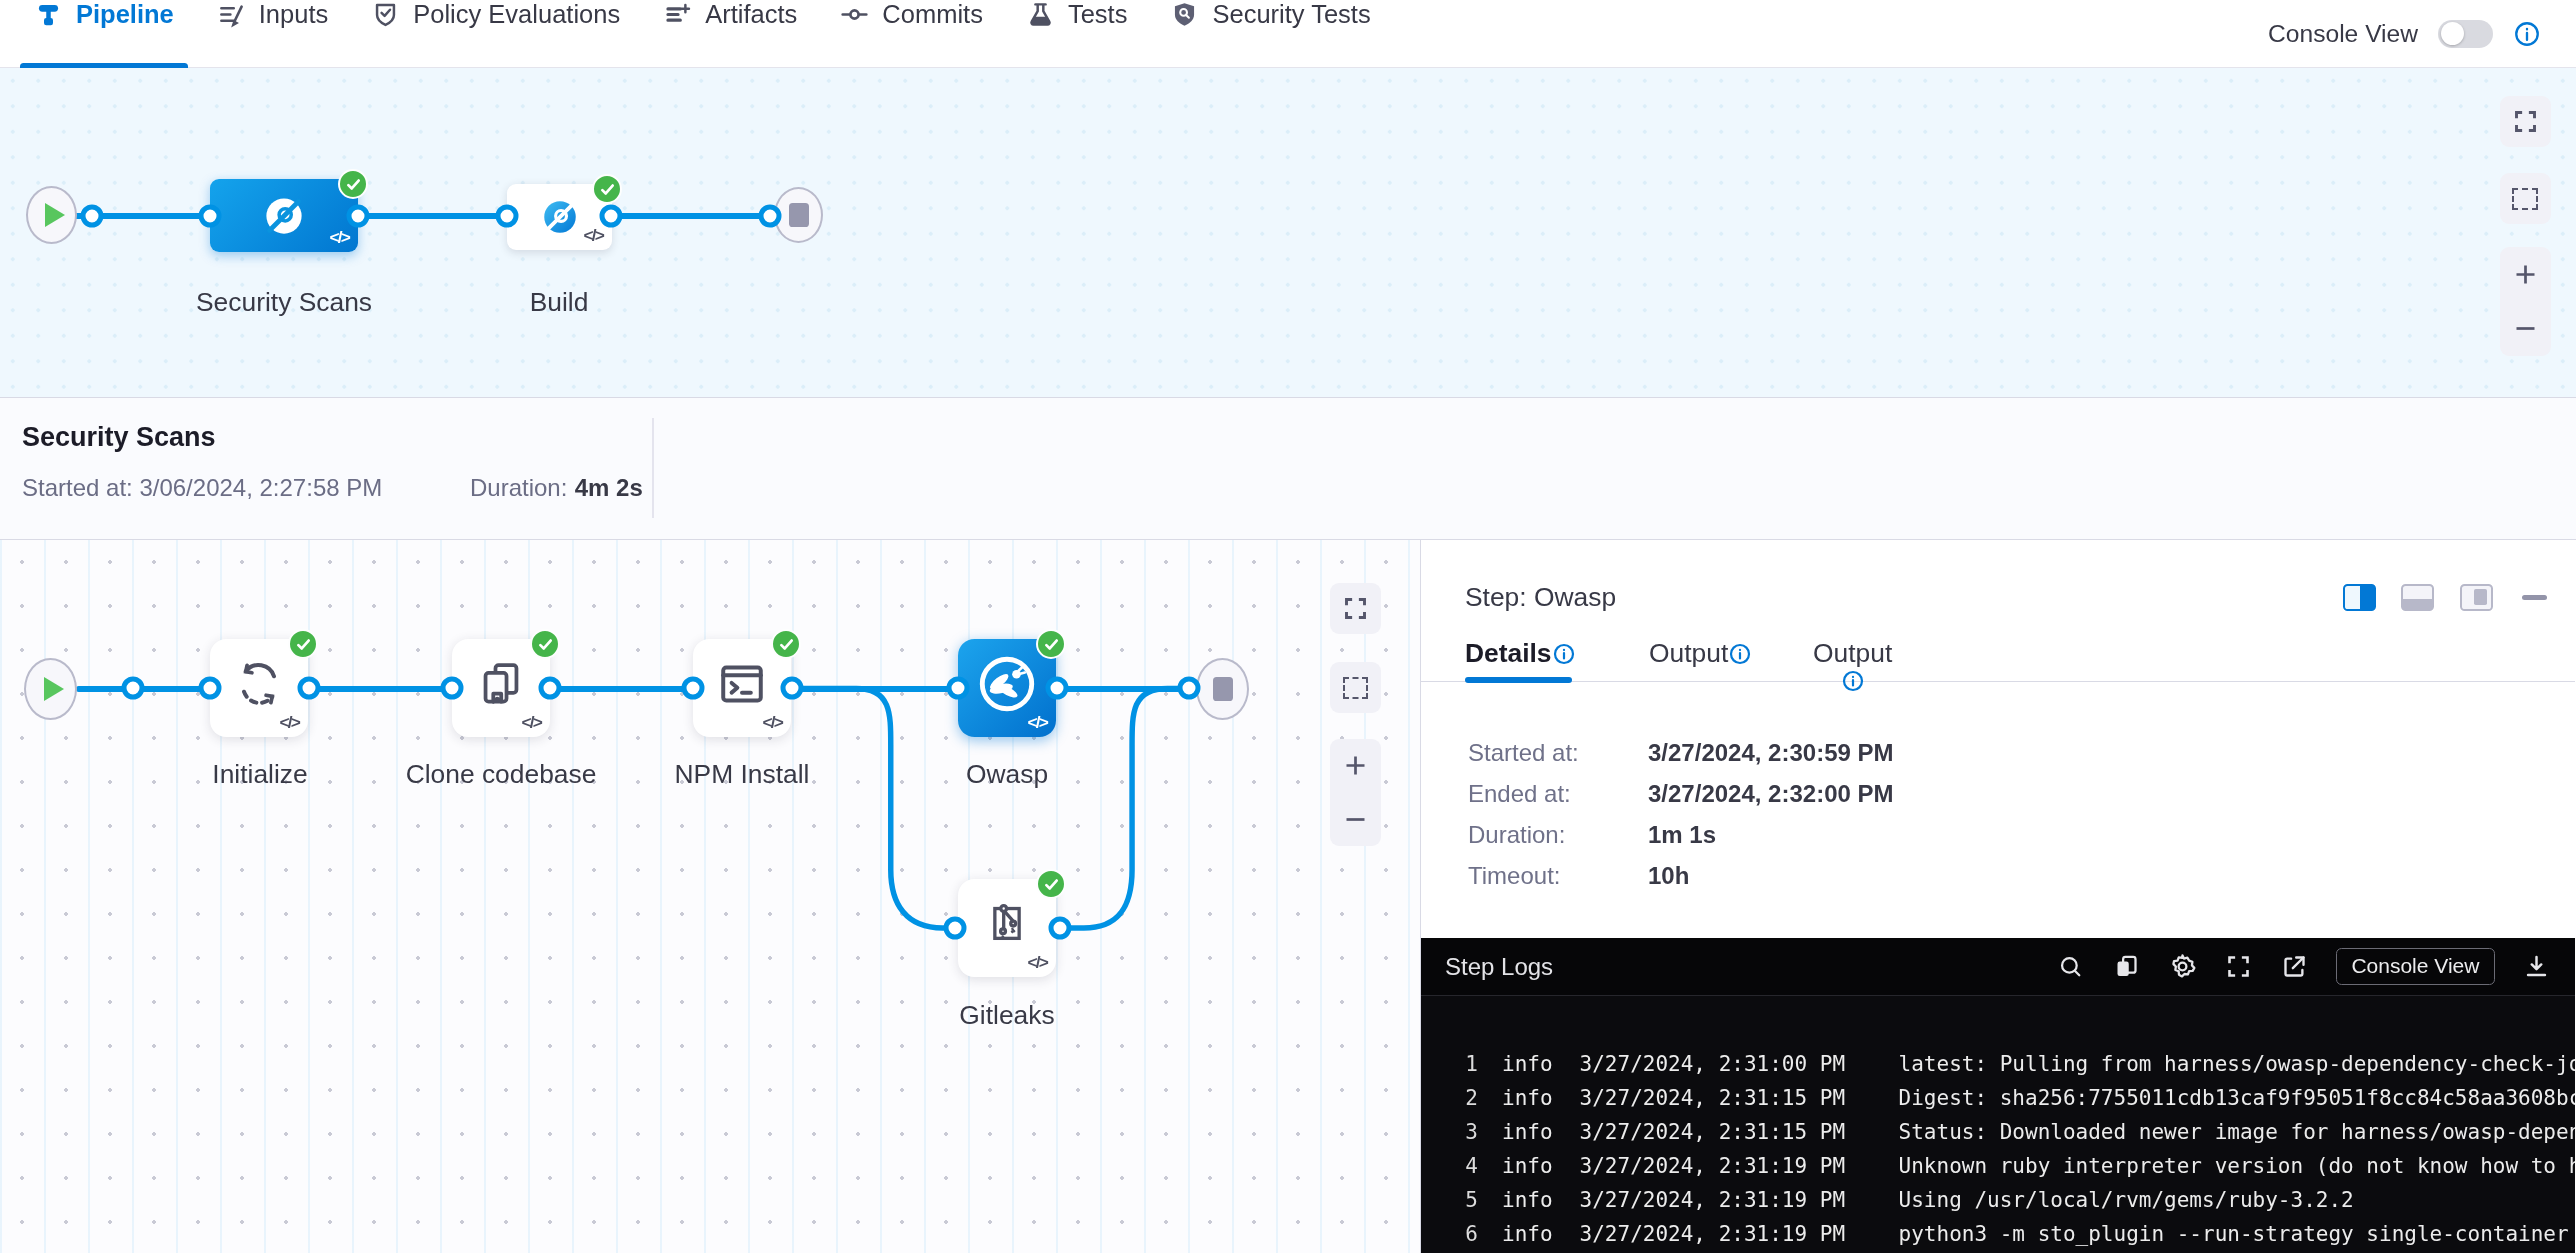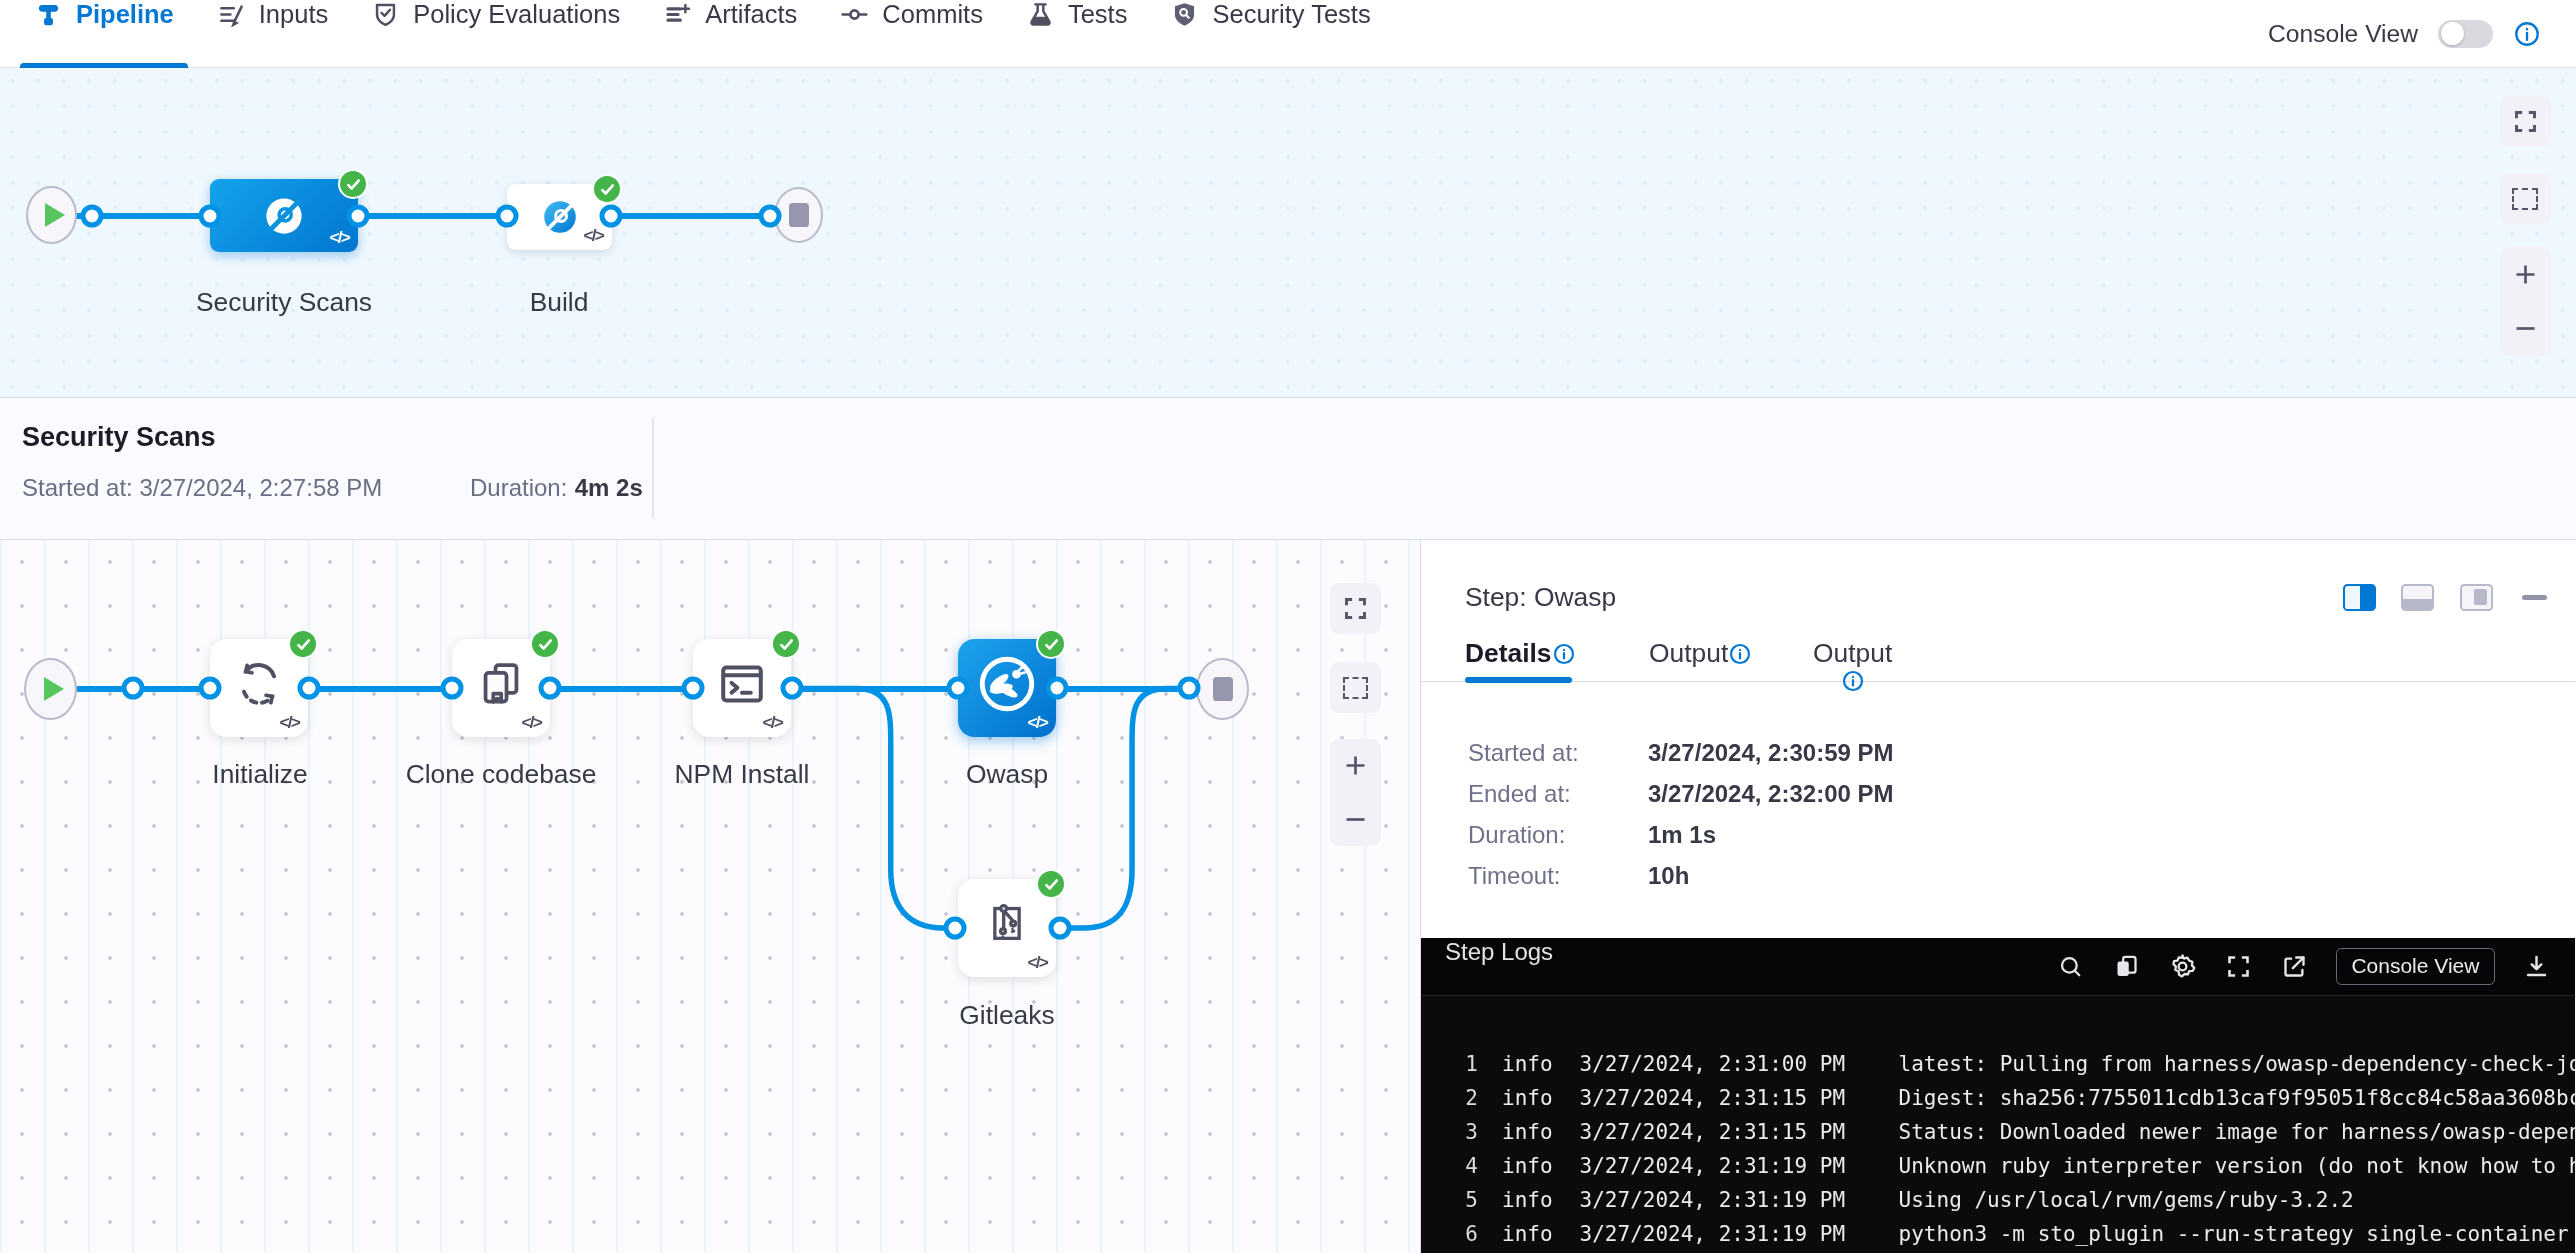--- a/index.html
+++ b/index.html
@@ -96,21 +96,21 @@
          color:#383946; font-weight:500; cursor:pointer;text-align:right; }
   .tab.active { font-weight:700; color:#1C1C28; }
   .tab-underline { position:absolute; left:44px; top:39px; width:107px; height:5.5px; border-radius:3.6px; background:#0278D5; }
 
   .detail-row { position:absolute; left:47px; font-size:24px; color:#6F7189; font-weight:500; }
   .detail-row .dval { position:absolute; left:180px; top:0; width:638px; color:#383946; font-weight:700; white-space:nowrap; }
 
   
   .steplogs { position:absolute; left:0; right:0; top:398px; bottom:0; background:#0B0B0E; }
   .sl-head { position:relative; height:58px; background:#060608; border-bottom:0.9px solid #26262C;
-             display:flex; padding:0 24px; }
+             display:flex; align-items:center; padding:0 24px; }
   .sl-title { font-size:24px; color:#E3E3E7; }
   .sl-actions { margin-left:auto; display:flex; align-items:center; gap:27px; color:#E6E6EA; }
   .sl-actions .aicon { width:29px; height:29px; display:flex; align-items:center; justify-content:center; cursor:pointer; }
   .console-btn { border:1.8px solid #6B6B75; border-radius:5.5px; padding:4.6px 14.6px 6.4px;
                  font-size:21px; color:#ECECEE; cursor:pointer; white-space:nowrap; }
   .sl-body { position:absolute; left:0; right:0; top:58px; bottom:0; overflow:hidden; padding-top:51px;
              font-family:"DejaVu Sans Mono", monospace; font-size:21px; color:#ECECEC; }
   .log-row { display:flex; height:34px; align-items:center; white-space:nowrap; overflow:hidden; }
   .ln-num { width:33px; margin-left:24px; text-align:right; color:#DCDCDC; flex:none; }
   .ln-level { margin-left:24px; flex:none; }
@@ -280,21 +280,21 @@
           <path d="M12 4v16M4 12h16"></path>
         </svg>
       <svg width="27" height="27" viewBox="0 0 24 24" stroke="#55566B" stroke-width="2.4">
           <path d="M4 12h16"></path>
         </svg>
     </div>
   </div>
 
   <div class="stage-info">
     <div class="si-title">Security Scans</div>
-    <div class="si-started">Started at: 3/27/2024, 2:27:58 PM</div>
+    <div class="si-started">Started at: 3/06/2024, 2:27:58 PM</div>
     <div class="si-duration">
       <span>Duration:</span><b>4m 2s</b>
     </div>
     <div class="si-divider"></div>
   </div>
 
   <div class="main">
 
     <div class="step-canvas">
       <svg style="position:absolute; left:0; top:0;" width="1420" height="713" viewBox="0 0 1559 783">

